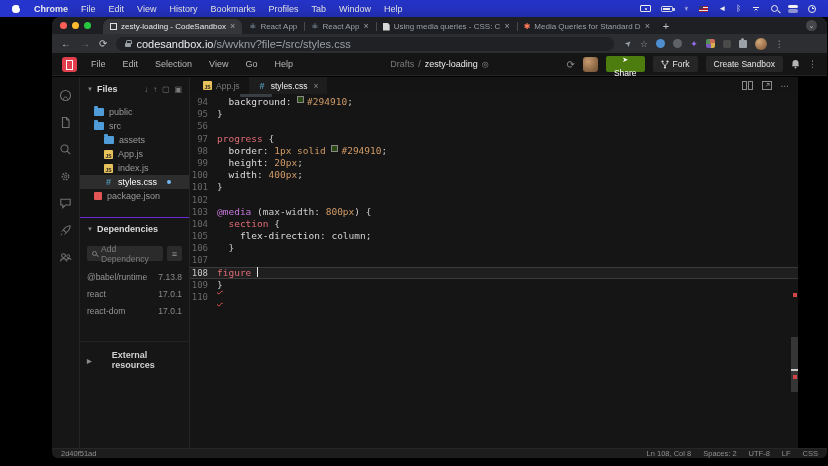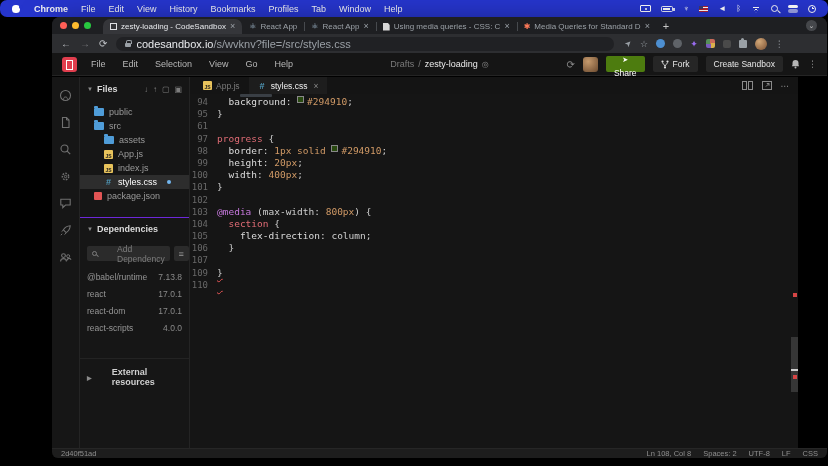--- a/index.html
+++ b/index.html
@@ -2,21 +2,21 @@
 <html><head>
 <meta charset="utf-8">
 <style>
   html,body{margin:0;padding:0;background:#000;}
   *{box-sizing:border-box;}
   .screen{position:relative;width:828px;height:466px;background:#000;overflow:hidden;
           font-family:"Liberation Sans",sans-serif;-webkit-font-smoothing:antialiased;}
 
   
   .menubar{position:absolute;left:0;top:0;right:0;height:17px;background:#2635cd;
-           display:flex;align-items:center;padding:0 12px;gap:13px;color:#f2f2f5;font-size:9px;border-radius:7px;}
+           display:flex;align-items:center;padding:0 12px;gap:13px;color:#f2f2f5;font-size:9px;}
   .mb-item{white-space:nowrap;}
   .mb-item.bold{font-weight:bold;}
   .apple{width:9px;height:9px;position:relative;}
   .apple::before{content:"";position:absolute;left:0;top:1px;width:8px;height:8px;border-radius:45% 45% 48% 48%;background:#fff;}
   .apple::after{content:"";position:absolute;right:-2px;top:1px;width:4px;height:4px;border-radius:50%;background:#2635cd;}
   .mb-right{margin-left:auto;display:flex;gap:10px;align-items:center;}
   .mbi{display:inline-block;color:#fff;}
   .mbi.glyph{font-size:8px;line-height:9px;}
   .k-display{width:11px;height:7px;border:1px solid #fff;border-radius:1px;position:relative;}
   .k-display::after{content:"";position:absolute;left:3.5px;top:1.5px;width:2.5px;height:2.5px;border-radius:50%;background:#fff;}
@@ -121,21 +121,21 @@
   .i-js{width:9px;height:9px;background:#e8c35c;border-radius:1px;color:#1a1a1a;font-size:5px;font-weight:bold;
         display:flex;align-items:flex-end;justify-content:center;flex:none;}
   .i-js::after{content:"JS";}
   .i-css{color:#519aba;font-weight:bold;font-size:9px;width:9px;text-align:center;flex:none;}
   .i-css::after{content:"#";}
   .i-json{width:8px;height:8px;background:#e25555;border-radius:1px;flex:none;}
   .deps{margin-top:14px;border-top:1px solid #6d28d9;padding:6px 7px 0;}
   .deps-h{display:flex;gap:4px;align-items:center;font-weight:bold;color:#dadada;}
   .addbox{margin:12px 0 7px;display:flex;gap:4px;}
   .add-input{flex:1;height:15px;background:#2b2b2b;border-radius:2px;color:#7d7d7d;font-size:8.5px;
-             display:flex;align-items:center;gap:20px;padding:0 5px;}
+             display:flex;align-items:center;gap:4px;padding:0 5px;}
   .mini-mag{width:5px;height:5px;border:1px solid #7d7d7d;border-radius:50%;position:relative;flex:none;}
   .mini-mag::after{content:"";position:absolute;width:2.5px;height:1px;background:#7d7d7d;transform:rotate(45deg);right:-2px;bottom:-0.5px;}
   .add-menu{width:15px;height:15px;background:#2b2b2b;border-radius:2px;color:#9a9a9a;font-size:9px;
             display:flex;align-items:center;justify-content:center;flex:none;}
   .dep{display:flex;justify-content:space-between;height:17px;align-items:center;color:#969696;font-size:8.5px;}
   .dep .ver{color:#8a8a8a;}
   .ext-res{margin-top:22px;border-top:1px solid #232323;padding:8px 7px;display:flex;gap:20px;align-items:center;
            font-weight:bold;color:#d0d0d0;}
 
   .editor{flex:1;display:flex;flex-direction:column;background:#151515;min-width:0;}
@@ -416,24 +416,20 @@
                   <span class="ver">7.13.8</span>
                 </div>
                 <div class="dep">
                   <span>react</span>
                   <span class="ver">17.0.1</span>
                 </div>
                 <div class="dep">
                   <span>react-dom</span>
                   <span class="ver">17.0.1</span>
                 </div>
-                <div class="dep">
-                  <span>react-scripts</span>
-                  <span class="ver">4.0.0</span>
-                </div>
               </div>
           </div>
           <div class="ext-res">
             <span class="chev">▶</span>
             <span>External resources</span>
           </div>
         </div>
 
         <div class="editor">
           <div class="etabs">
@@ -458,32 +454,33 @@
                   <path d="M4 5.5 7 2.5M7 2.5H4.8M7 2.5v2.2" stroke="#8a8a8a" fill="none"></path>
                 </svg>
               <span>⋯</span>
             </span>
           </div>
           <div class="codearea">
             <div class="remnant"></div>
             <div class="code-lines" id="code-lines">
                 <div class="cl"><span class="gut">94</span><span class="tk-ws">  </span><span class="tk-prop">background</span><span class="tk-pn">: </span><span class="swatch" style="background: rgb(41, 73, 16);"></span><span class="tk-val">#294910</span><span class="tk-pn">;</span></div>
                 <div class="cl"><span class="gut">95</span><span class="tk-pn">}</span></div>
-                <div class="cl"><span class="gut">61</span></div>
+                <div class="cl"><span class="gut">56</span></div>
                 <div class="cl"><span class="gut">97</span><span class="tk-sel">progress</span><span class="tk-pn"> {</span></div>
                 <div class="cl"><span class="gut">98</span><span class="tk-ws">  </span><span class="tk-prop">border</span><span class="tk-pn">: </span><span class="tk-val">1px solid </span><span class="swatch" style="background: rgb(41, 73, 16);"></span><span class="tk-val">#294910</span><span class="tk-pn">;</span></div>
                 <div class="cl"><span class="gut">99</span><span class="tk-ws">  </span><span class="tk-prop">height</span><span class="tk-pn">: </span><span class="tk-val">20px</span><span class="tk-pn">;</span></div>
                 <div class="cl"><span class="gut">100</span><span class="tk-ws">  </span><span class="tk-prop">width</span><span class="tk-pn">: </span><span class="tk-val">400px</span><span class="tk-pn">;</span></div>
                 <div class="cl"><span class="gut">101</span><span class="tk-pn">}</span></div>
                 <div class="cl"><span class="gut">102</span></div>
                 <div class="cl"><span class="gut">103</span><span class="tk-at">@media</span><span class="tk-pn"> (max-width: </span><span class="tk-val">800px</span><span class="tk-pn">) {</span></div>
                 <div class="cl"><span class="gut">104</span><span class="tk-ws">  </span><span class="tk-sel">section</span><span class="tk-pn"> {</span></div>
                 <div class="cl"><span class="gut">105</span><span class="tk-ws">    </span><span class="tk-prop">flex-direction</span><span class="tk-pn">: column;</span></div>
                 <div class="cl"><span class="gut">106</span><span class="tk-ws">  </span><span class="tk-pn">}</span></div>
                 <div class="cl"><span class="gut">107</span></div>
+                <div class="cl cur"><span class="gut">108</span><span class="tk-sel">figure</span><span class="tk-ws"> </span><span class="caret"></span></div>
                 <div class="cl"><span class="gut">109</span><span class="tk-pn squig">}</span></div>
                 <div class="cl"><span class="gut">110</span><span class="tk-pn squig">&nbsp;</span></div>
               </div>
             <div class="vscroll">
               <div class="vthumb"></div>
               <div class="ov-mark ov-red1"></div>
               <div class="ov-mark ov-white"></div>
               <div class="ov-mark ov-red2"></div>
             </div>
           </div>

